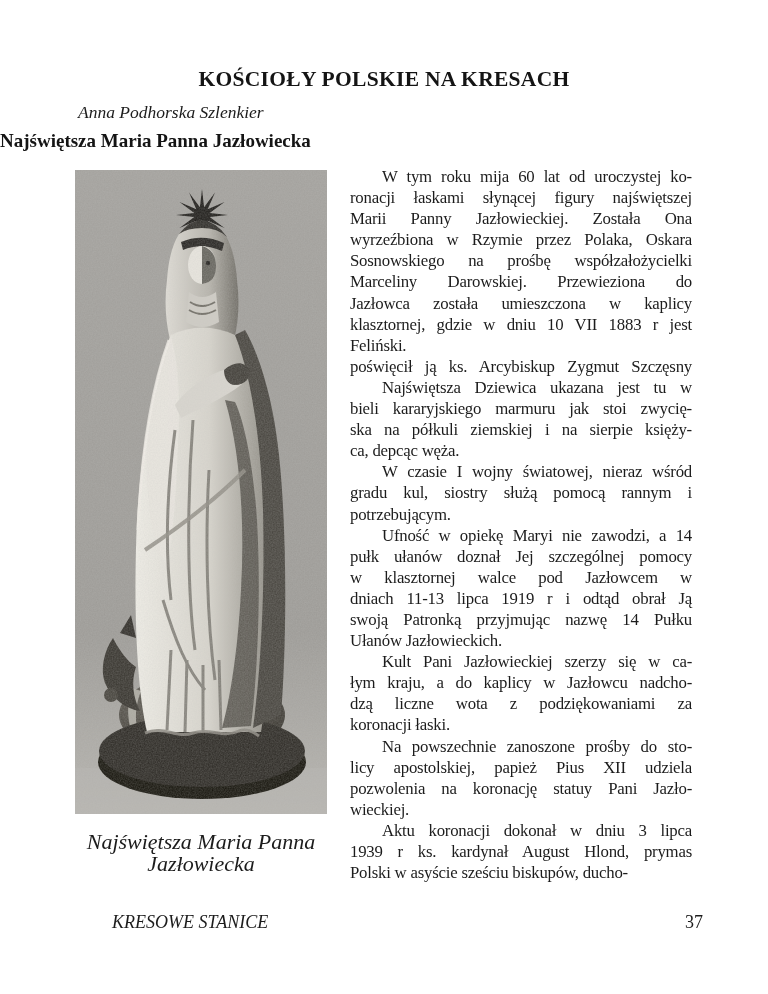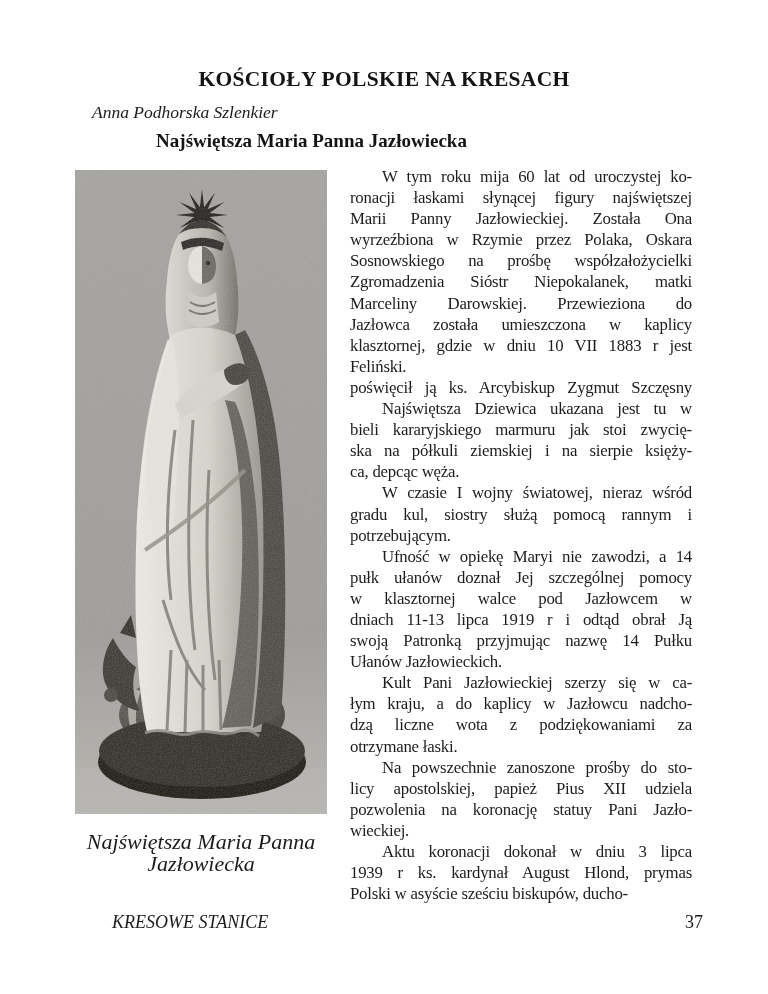--- a/index.html
+++ b/index.html
@@ -5,24 +5,24 @@
   html,body{margin:0;padding:0;background:#ffffff;}
   .page{
     position:relative;width:768px;height:994px;background:#ffffff;
     font-family:"Liberation Serif", serif;color:#1c1c1c;overflow:hidden;padding-left:14px;
   }
   .title{
     position:absolute;top:67px;left:0;width:768px;text-align:center;
     font-weight:bold;font-size:21.5px;letter-spacing:.3px;color:#141414;
   }
   .author{
-    position:absolute;top:102px;left:92px;font-style:italic;font-size:17.5px;
+    position:absolute;top:102px;left:78px;font-style:italic;font-size:17.5px;
   }
   .subtitle{
-    position:absolute;top:130px;left:0;width:623px;text-align:center;
+    position:absolute;top:130px;left:0;width:623px;
     font-weight:bold;font-size:19px;color:#141414;
   }
   .photo{
     position:absolute;top:170px;left:75px;width:252px;height:644px;display:block;
   }
   .caption{
     position:absolute;top:831px;left:75px;width:252px;text-align:center;
     font-style:italic;font-size:22px;line-height:22px;
   }
   .article{
@@ -138,21 +138,20 @@
     <div>Najświętsza Maria Panna</div>
     <div>Jazłowiecka</div>
   </div>
 
   <div class="article">
       <div class="line indent">W tym roku mija 60 lat od uroczystej ko-</div>
       <div class="line">ronacji łaskami słynącej figury najświętszej</div>
       <div class="line">Marii Panny Jazłowieckiej. Została Ona</div>
       <div class="line">wyrzeźbiona w Rzymie przez Polaka, Oskara</div>
       <div class="line">Sosnowskiego na prośbę współzałożycielki</div>
-      <div class="line">Zgromadzenia Sióstr Niepokalanek, matki</div>
       <div class="line">Marceliny Darowskiej. Przewieziona do</div>
       <div class="line">Jazłowca została umieszczona w kaplicy</div>
       <div class="line">klasztornej, gdzie w dniu 10 VII 1883 r jest</div>
       <div class="line last">Feliński.</div>
       <div class="line">poświęcił ją ks. Arcybiskup Zygmut Szczęsny</div>
       <div class="line indent">Najświętsza Dziewica ukazana jest tu w</div>
       <div class="line">bieli kararyjskiego marmuru jak stoi zwycię-</div>
       <div class="line">ska na półkuli ziemskiej i na sierpie księży-</div>
       <div class="line last">ca, depcąc węża.</div>
       <div class="line indent">W czasie I wojny światowej, nieraz wśród</div>
@@ -160,21 +159,21 @@
       <div class="line last">potrzebującym.</div>
       <div class="line indent">Ufność w opiekę Maryi nie zawodzi, a 14</div>
       <div class="line">pułk ułanów doznał Jej szczególnej pomocy</div>
       <div class="line">w klasztornej walce pod Jazłowcem w</div>
       <div class="line">dniach 11-13 lipca 1919 r i odtąd obrał Ją</div>
       <div class="line">swoją Patronką przyjmując nazwę 14 Pułku</div>
       <div class="line last">Ułanów Jazłowieckich.</div>
       <div class="line indent">Kult Pani Jazłowieckiej szerzy się w ca-</div>
       <div class="line">łym kraju, a do kaplicy w Jazłowcu nadcho-</div>
       <div class="line">dzą liczne wota z podziękowaniami za</div>
-      <div class="line last">otrzymane łaski.</div>
+      <div class="line last">koronacji łaski.</div>
       <div class="line indent">Na powszechnie zanoszone prośby do sto-</div>
       <div class="line">licy apostolskiej, papież Pius XII udziela</div>
       <div class="line">pozwolenia na koronację statuy Pani Jazło-</div>
       <div class="line last">wieckiej.</div>
       <div class="line indent">Aktu koronacji dokonał w dniu 3 lipca</div>
       <div class="line">1939 r ks. kardynał August Hlond, prymas</div>
       <div class="line last">Polski w asyście sześciu biskupów, ducho-</div>
     </div>
 
   <div class="footer-journal">KRESOWE STANICE</div>

